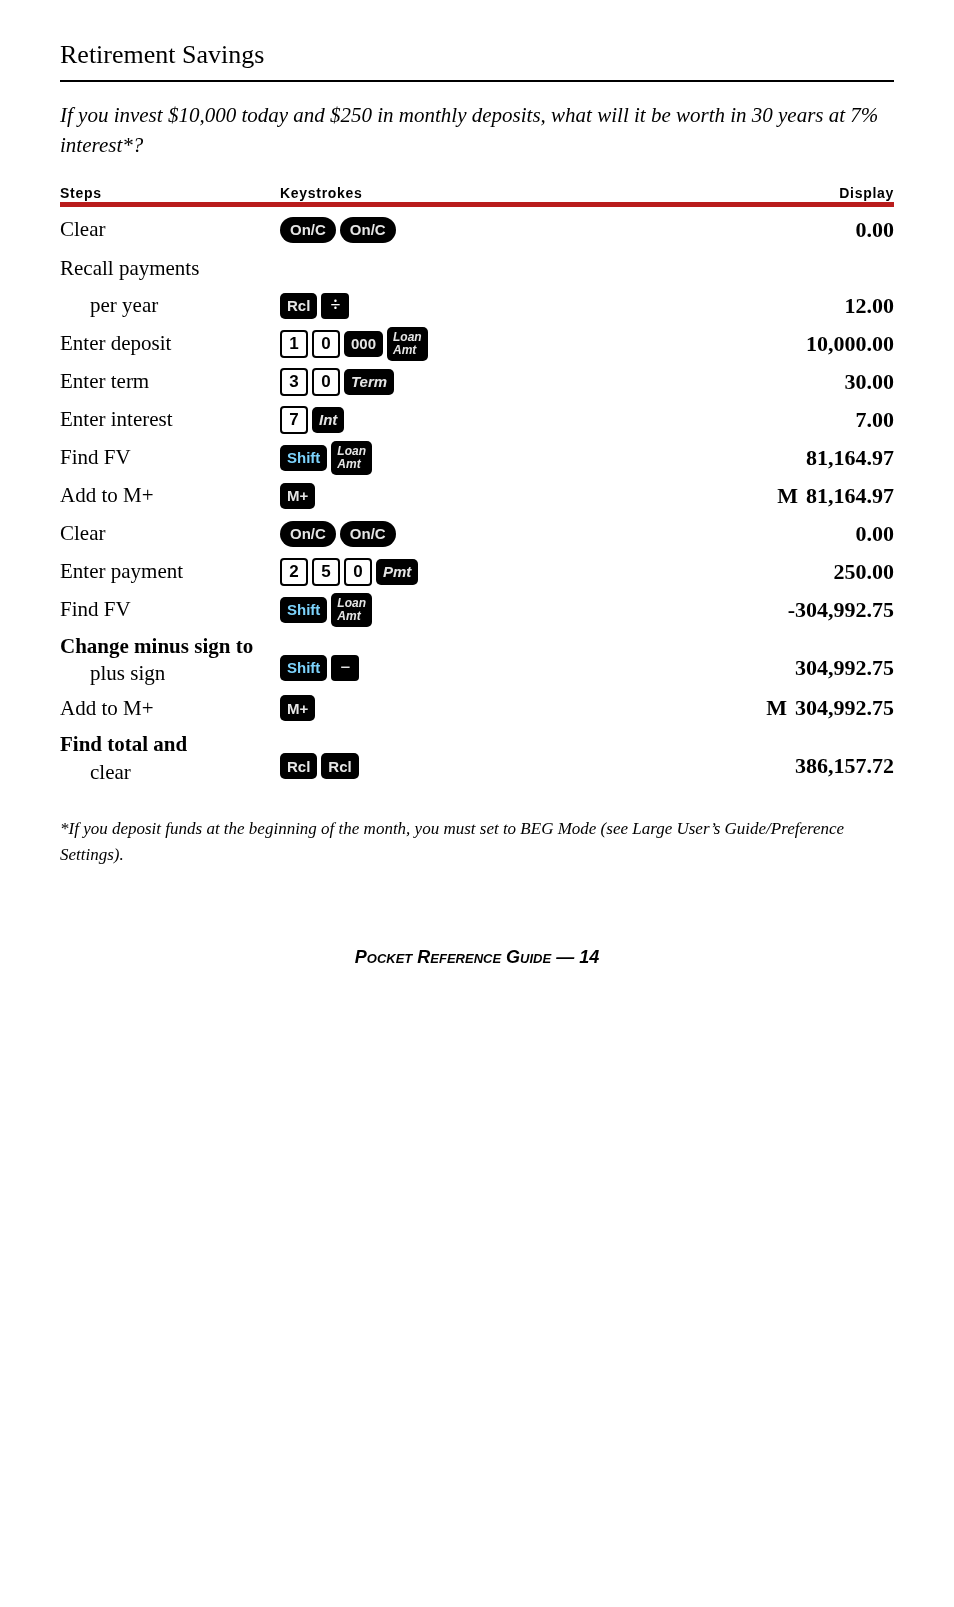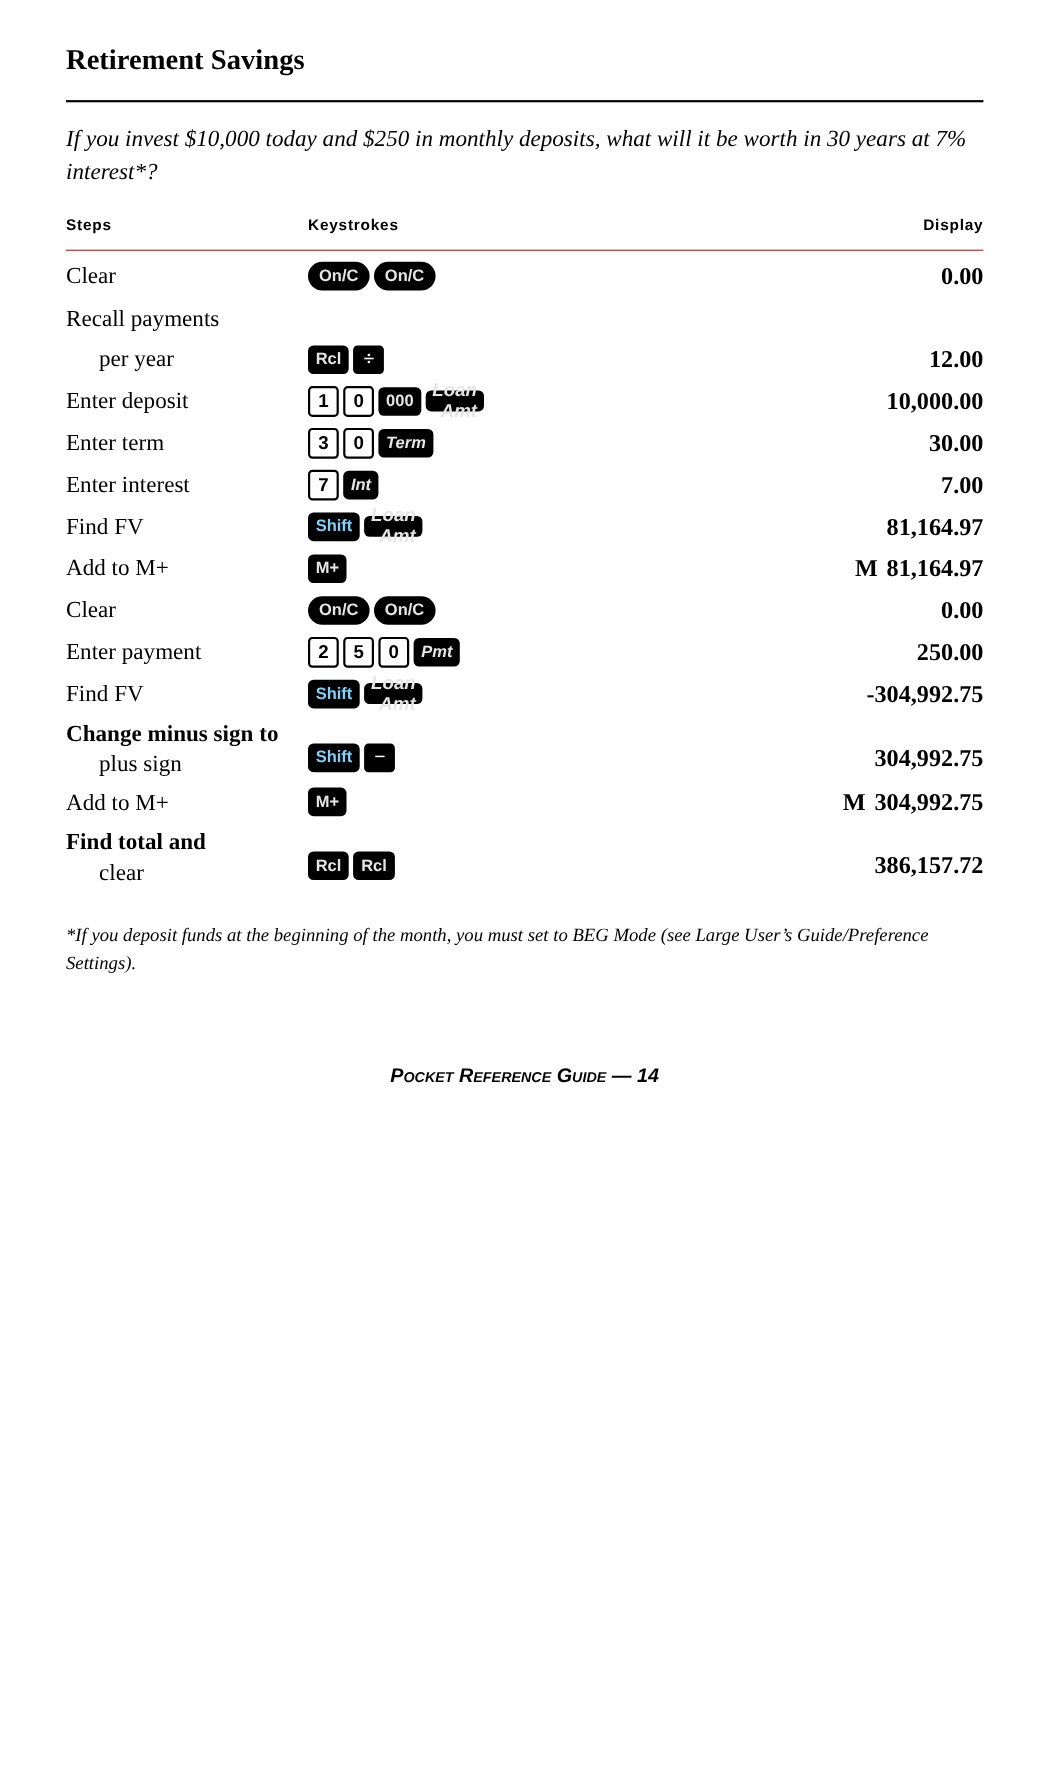--- a/index.html
+++ b/index.html
@@ -8,38 +8,38 @@
       background: #fff;
       font-family: Times New Roman, Times, serif;
       width: 954px;
       min-height: 1607px;
       padding: 40px 60px 40px 60px;
       color: #000;
     }
 
     .page-title {
       font-size: 26px;
-      font-weight: bold;
+      font-weight: normal;
       border-bottom: 2px solid #000;
-      padding-bottom: 21px;
+      padding-bottom: 10px;
       margin-bottom: 18px;
     }
 
     .intro {
       font-style: italic;
       font-size: 21px;
       line-height: 1.45;
       margin-bottom: 24px;
     }
 
     .table-header {
       display: grid;
       grid-template-columns: 220px 260px 1fr;
-      border-bottom: 1px solid #b91c1c;
-      padding-bottom: 15px;
+      border-bottom: 5px solid #b91c1c;
+      padding-bottom: 1px;
       margin-bottom: 4px;
     }
 
     .table-header span {
       font-size: 14px;
       font-weight: bold;
       font-family: Arial, sans-serif;
       letter-spacing: 0.05em;
     }
 
@@ -137,28 +137,28 @@
 
     .key.shift-style {
       background: #000;
       color: #7dd3fc;
       font-weight: bold;
       font-style: normal;
     }
 
     .key.loan-amt {
       font-style: italic;
-      font-size: 17px;
+      font-size: 12px;
       line-height: 1.1;
       display: inline-flex;
       flex-direction: column;
-      align-items: flex-end;
+      align-items: flex-start;
       justify-content: center;
       padding: 1px 6px;
-      height: 19px;
+      height: 34px;
     }
 
     .key.loan-amt span {
       display: block;
       text-align: center;
     }
 
     .divider-key {
       display: inline-flex;
       align-items: center;

